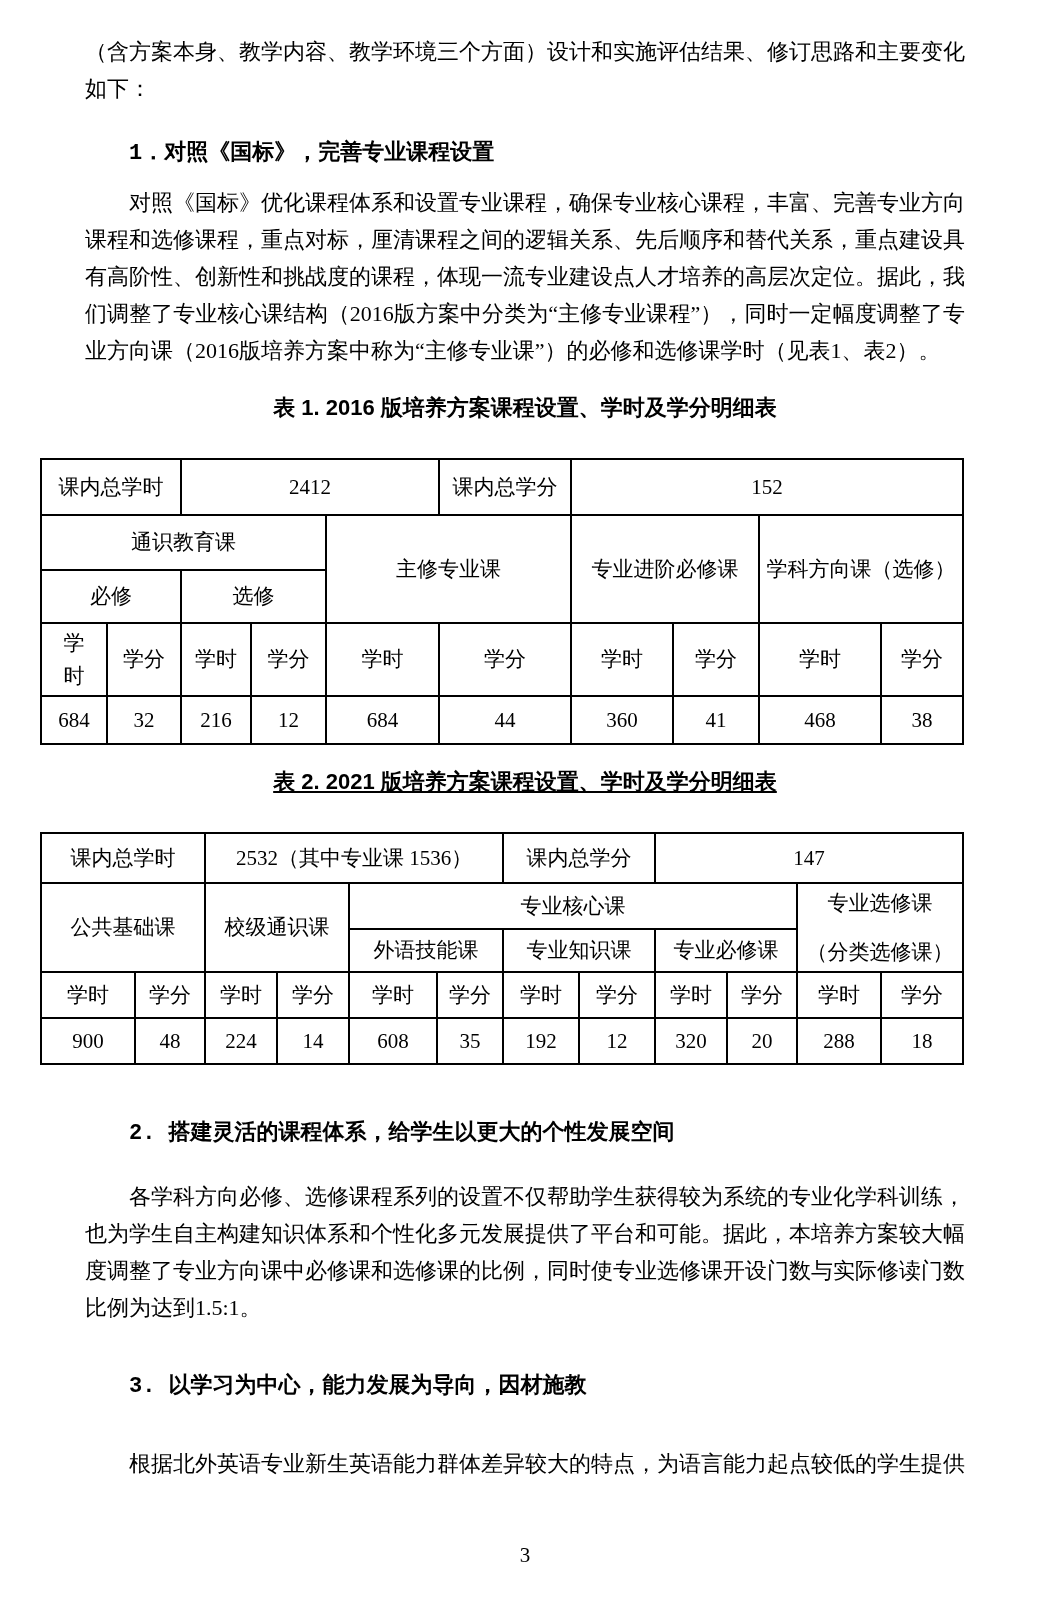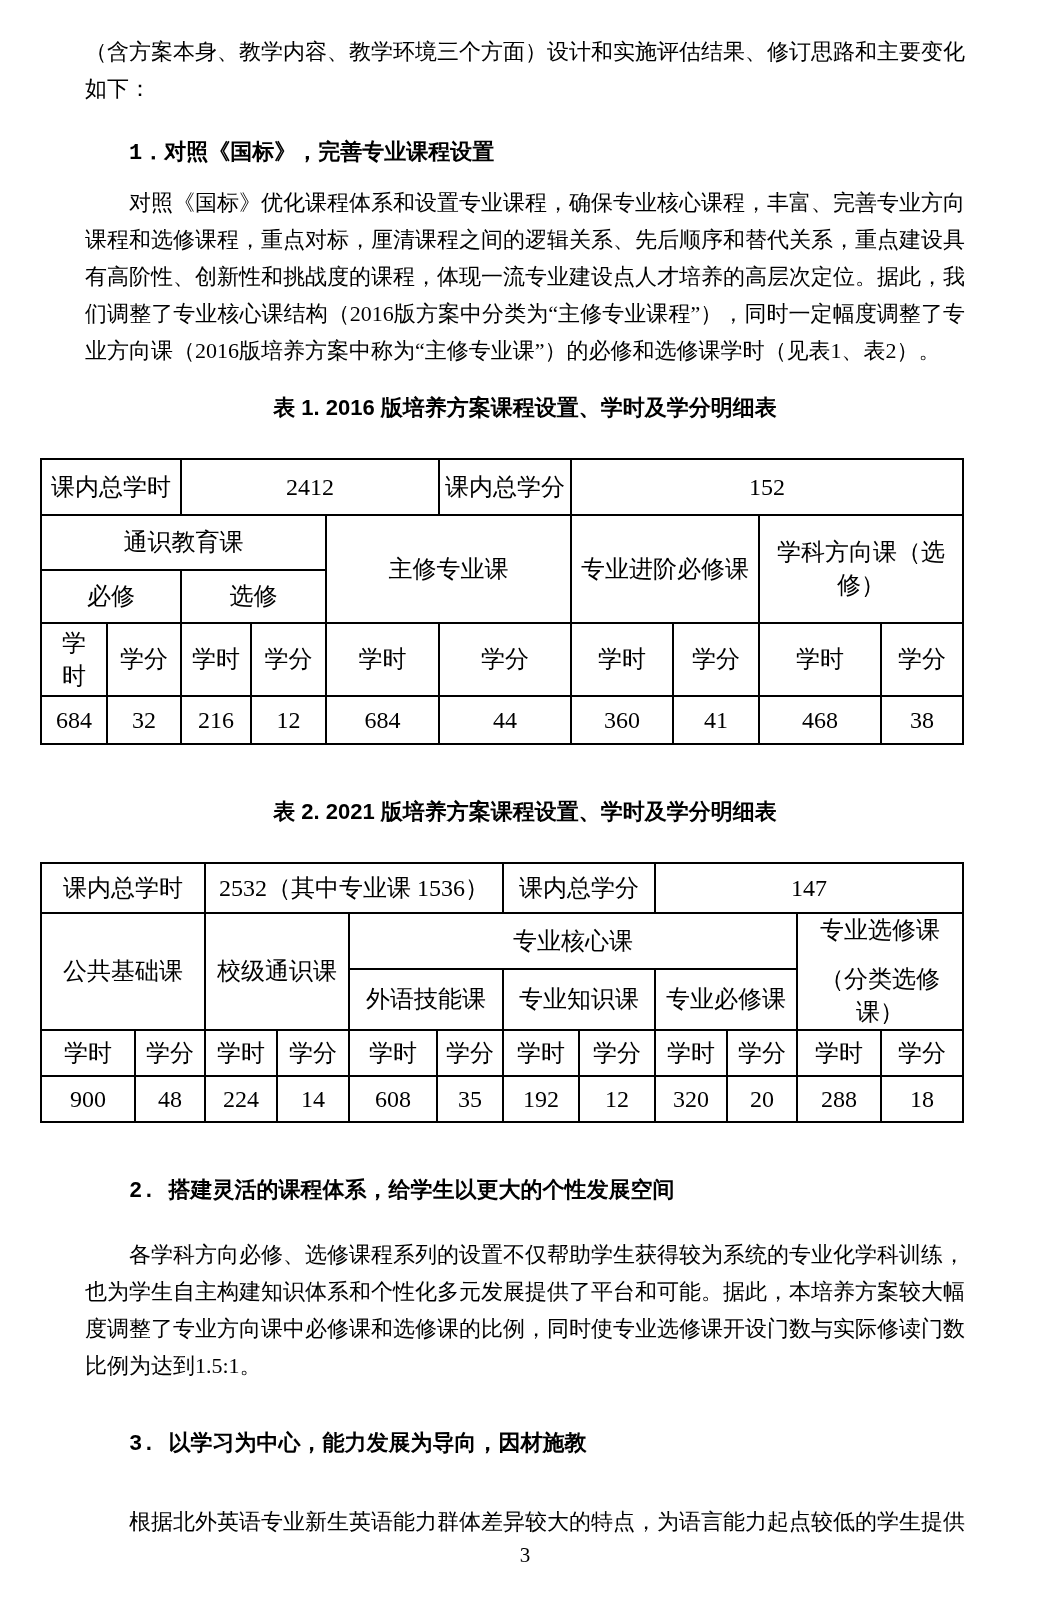--- a/index.html
+++ b/index.html
@@ -12,26 +12,26 @@
     padding:33px 85px 12px 85px;}
   .para{margin:0;text-align:justify;}
   .indent{text-indent:2em;}
   .heading{margin:0;font-weight:bold;text-indent:2em;
     font-family:Liberation Mono, monospace;}
   .h1{margin-top:28px;}
   .p1{margin-top:12px;}
   .tbl-title{margin:0;text-align:center;font-weight:bold;
     font-family:"Liberation Sans","DejaVu Sans",sans-serif;}
   .t1-title{margin-top:20px;}
-  .t2-title{margin-top:48px;}
+  .t2-title{margin-top:18px;text-decoration:underline;}
   .tbl-wrap{width:922px;margin-left:-45px;}
   .t1-wrap{margin-top:27px;}
   .t2-wrap{margin-top:27px;}
   table{border-collapse:collapse;table-layout:fixed;width:922px;
-    font-size:24px;line-height:33px;margin-top:32px;}
+    font-size:21px;line-height:33px;margin-top:32px;}
   td{border:2px solid #000;text-align:center;vertical-align:middle;
     padding:0 2px;overflow:hidden;}
   .narrow{display:inline-block;width:1.15em;word-break:break-all;
     line-height:33px;vertical-align:middle;}
   .two-line .l2{margin-top:16px;}
   .h2{margin-top:50px;}
   .p2{margin-top:26px;}
   .h3{margin-top:42px;}
   .p3{margin-top:40px;}
   .page-num{position:absolute;left:0;bottom:26px;width:1050px;
@@ -136,21 +136,21 @@
       </tr>
       <tr style="height:46px">
         <td colspan="2" rowspan="2">公共基础课</td>
         <td colspan="2" rowspan="2">校级通识课</td>
         <td colspan="6">专业核心课</td>
         <td colspan="2" rowspan="2" class="two-line">
           <div class="l1">专业选修课</div>
           <div class="l2">（分类选修课）</div>
         </td>
       </tr>
-      <tr style="height:50px">
+      <tr style="height:43px">
         <td colspan="2">外语技能课</td>
         <td colspan="2">专业知识课</td>
         <td colspan="2">专业必修课</td>
       </tr>
       <tr style="height:46px">
         <td>学时</td>
         <td>学分</td>
         <td>学时</td>
         <td>学分</td>
         <td>学时</td>

